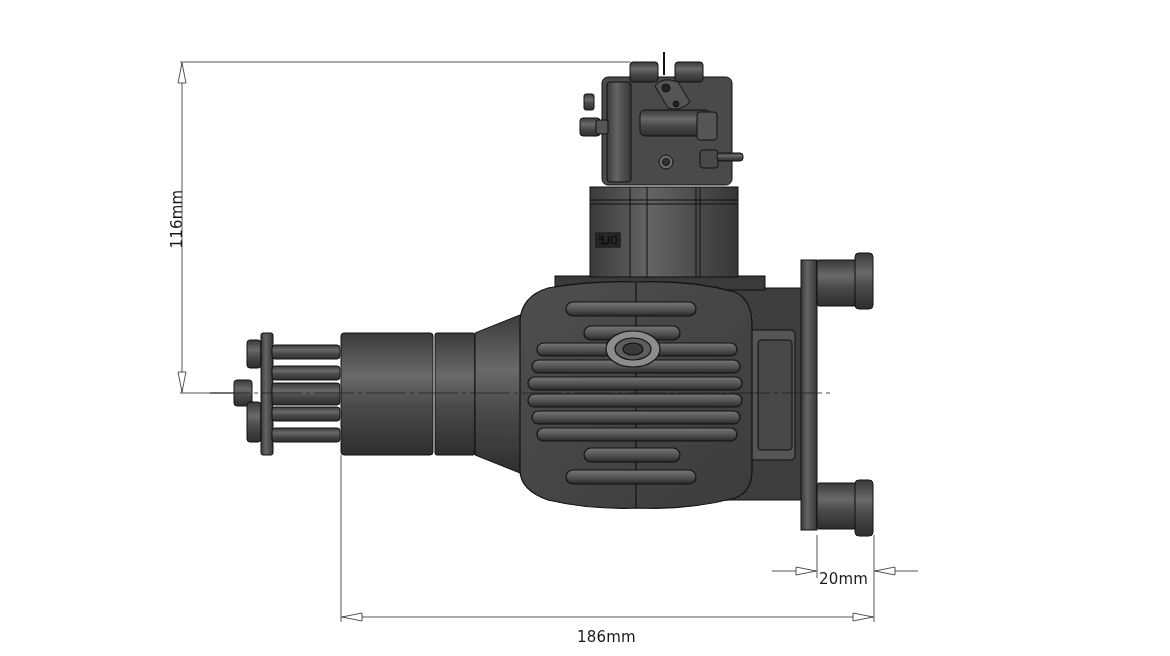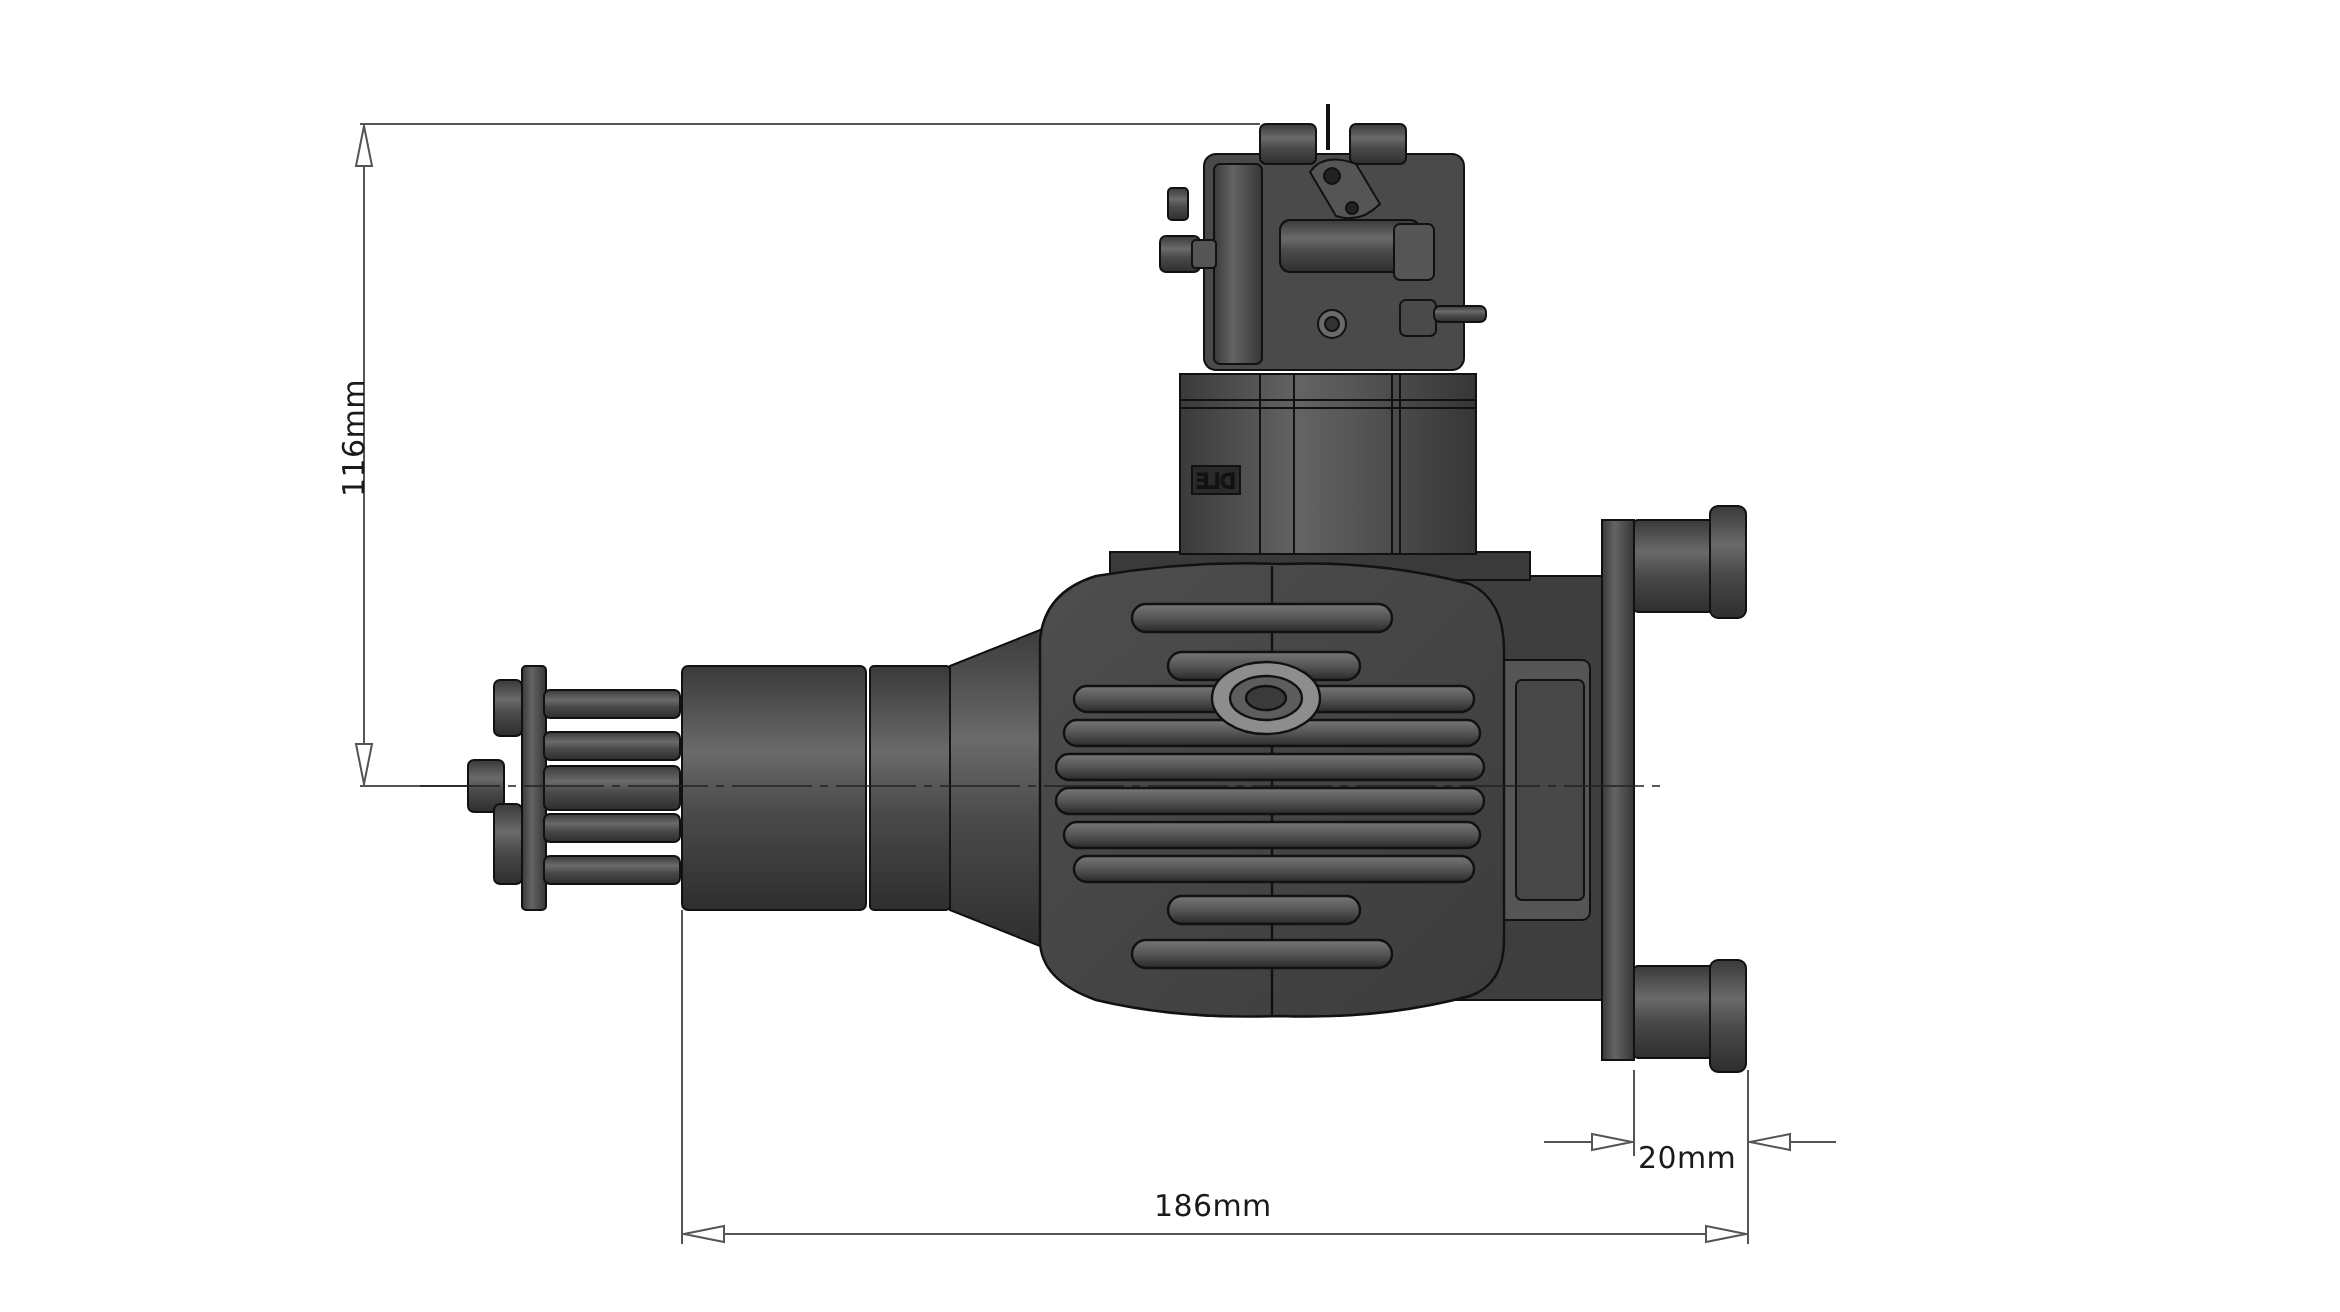--- a/index.html
+++ b/index.html
@@ -1,20 +1,20 @@
 <!DOCTYPE html>
 <html><head>
 <meta charset="utf-8">
 <style>
   html, body { margin:0; padding:0; background:#ffffff; }
   body { width:1170px; height:656px; position:relative; overflow:hidden; font-family:"DejaVu Sans", sans-serif; }
   #stage { position:absolute; left:0; top:0; width:1170px; height:656px; }
   .dim-label { position:absolute; font-family:"DejaVu Sans", sans-serif; font-size:15px; color:#1a1a1a; letter-spacing:0.2px; white-space:nowrap; }
   #label-116 { left:137px; top:210px; transform:rotate(-90deg); transform-origin:center; width:80px; text-align:center; }
-  #label-186 { left:577px; top:594px; }
+  #label-186 { left:577px; top:628px; }
   #label-20 { left:819px; top:555px;margin-top:15px; }
 </style>
 </head>
 <body>
 
 <div id="stage">
 <svg width="1170" height="656" viewBox="0 0 1170 656" xmlns="http://www.w3.org/2000/svg">
   <defs>
     <linearGradient id="gV" x1="0" y1="0" x2="0" y2="1">
       <stop offset="0" stop-color="#3a3a3a"></stop>

